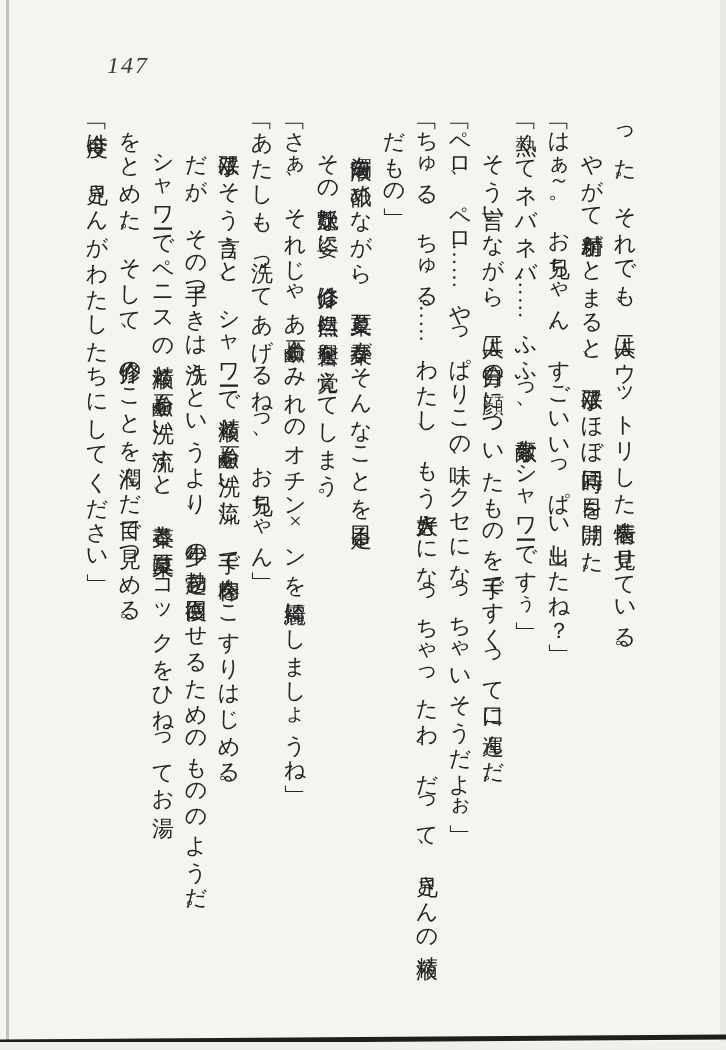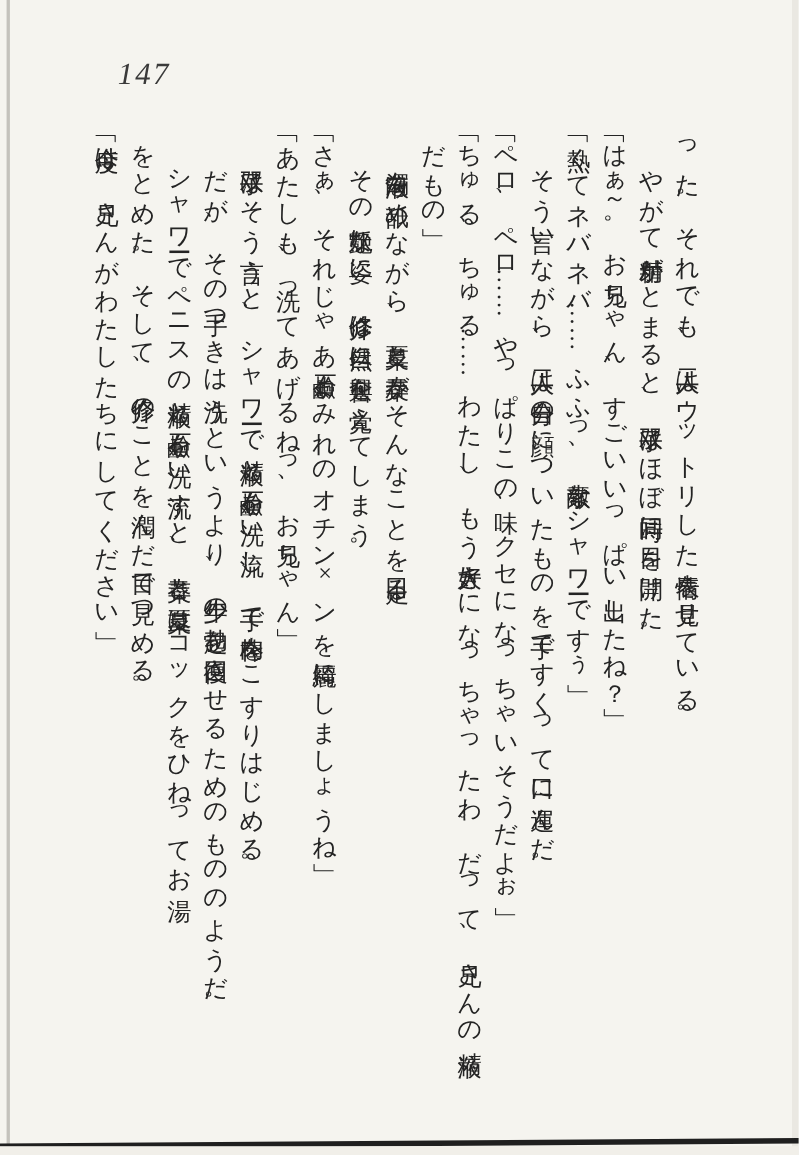--- a/index.html
+++ b/index.html
@@ -15,21 +15,21 @@
     font-family: "Liberation Serif", "DejaVu Serif", serif;
   }
   .page {
     position: absolute;
     inset: 0;
   }
   .page-number {
     position: absolute;
     top: 52px;
     left: 107px;
-    font-size: 28px;
+    font-size: 24px;
     font-style: italic;
     color: #3a3a3a;
     letter-spacing: 2px;
   }
   .text-block {
     position: absolute;
     top: 116px;
     right: 84px;
     height: 915px;
     writing-mode: vertical-rl;

